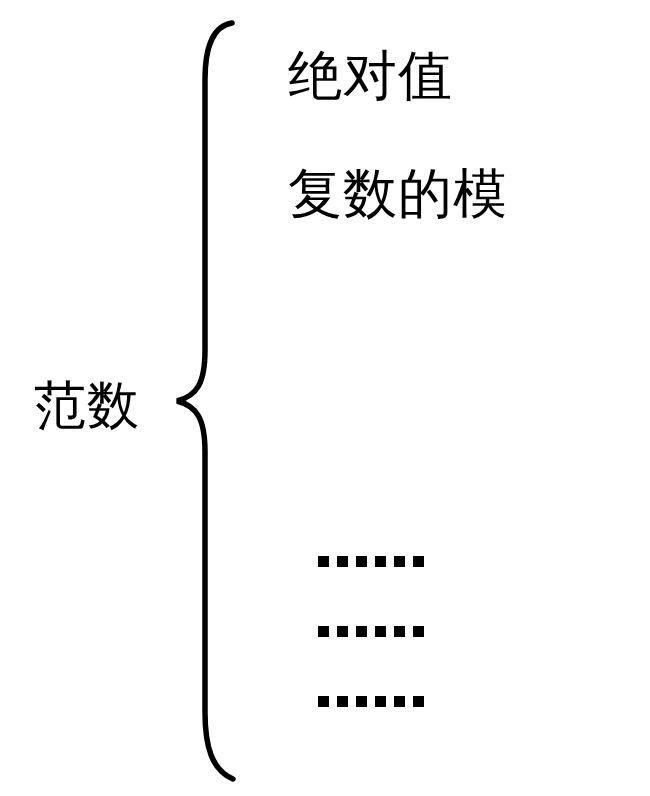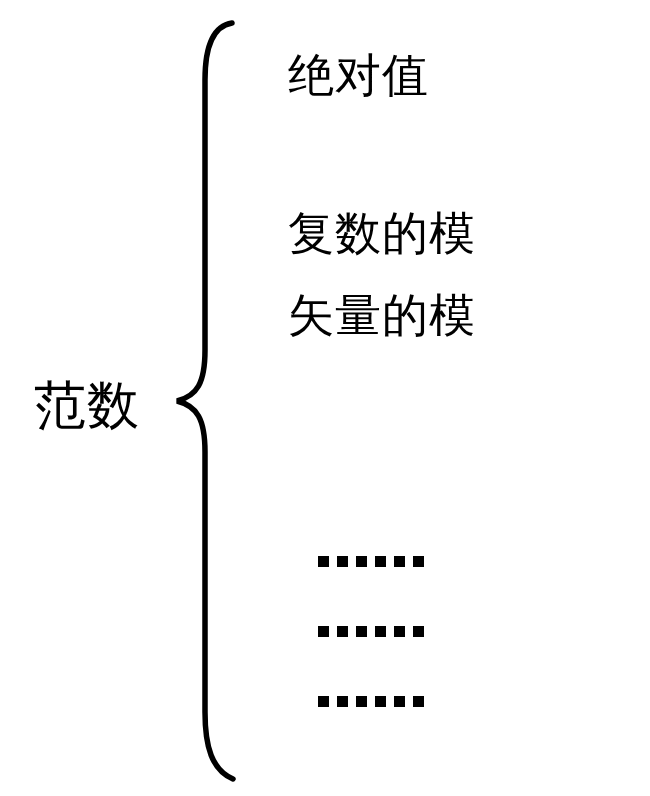--- a/index.html
+++ b/index.html
@@ -26,27 +26,27 @@
   }
   .brace {
     position: absolute;
     left: 0;
     top: 0;
     pointer-events: none;
   }
   .branch {
     position: absolute;
     left: 288px;
-    font-size: 46px;
+    font-size: 54px;
     line-height: 54px;
     letter-spacing: 1px;
     white-space: nowrap;
   }
   .b1 { top: 48px; }
-  .b2 { top: 166px; margin-top: 40px; }
+  .b2 { top: 166px; }
   .b3 { top: 288px; }
   .b4 { top: 421px; }
   .dots-row {
     position: absolute;
     left: 318px;
     height: 11px;
     display: flex;
     gap: 8px;
     align-items: center;
   }
@@ -74,21 +74,20 @@
              C 205 383, 197 396, 177 401
              C 197 406, 205 419, 205 452
              L 205 712
              C 205 747, 212 770, 233 779" fill="none" stroke="currentColor" stroke-width="5.5" stroke-linecap="round"></path>
   </svg>
 
   <div class="branch b1">绝对值</div>
 
   <div class="branch b2">复数的模</div>
 
-  <div class="branch b3">矢量的模</div>
 
 
   <div class="dots-row d1" title="……">
       <span class="dot"></span>
       <span class="dot"></span>
       <span class="dot"></span>
       <span class="dot"></span>
       <span class="dot"></span>
       <span class="dot"></span>
     </div>

